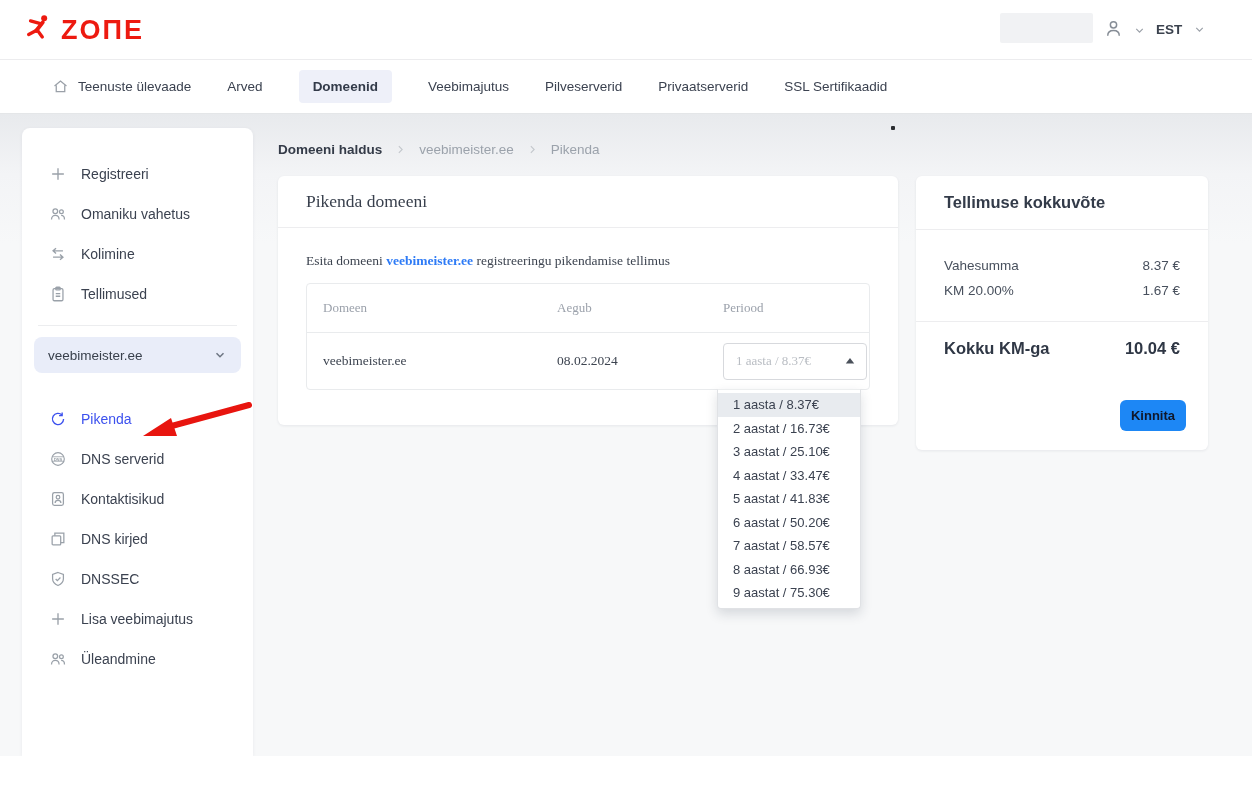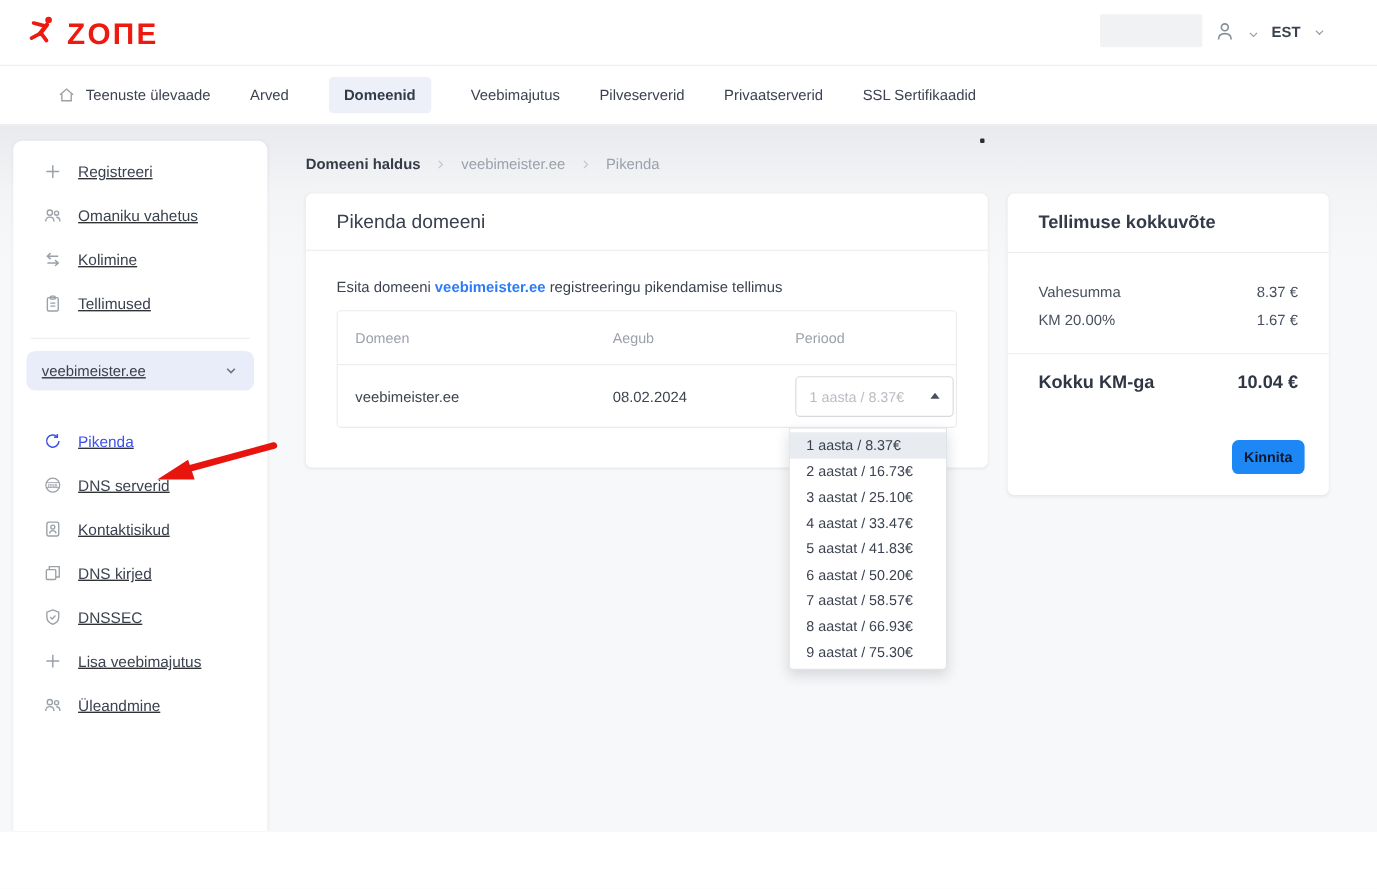--- a/index.html
+++ b/index.html
@@ -19,40 +19,40 @@
   .chev { color:#9aa0a8; display:inline-flex; }
   
   .nav { position:absolute; top:60px; left:0; right:0; height:54px; background:#fff; border-bottom:1px solid #e4e6e8; display:flex; align-items:center; padding-left:52px; gap:36px; z-index:5; }
   .nav-item { font-size:13.5px; font-weight:500; color:#3b4250; display:flex; align-items:center; gap:9px; cursor:pointer; white-space:nowrap; }
   .nav-item .home-ic { color:#9aa0a8; display:inline-flex; }
   .nav-item.active { background:#EEF0F9; padding:9px 14px; border-radius:4px; font-weight:700; color:#323a49;justify-content:center; }
   
   .content { position:absolute; top:114px; left:0; right:0; bottom:0;
     background:linear-gradient(180deg,#e8eaed 0px,#f3f4f6 60px,#f7f8f9 130px,#f7f8f9 100%); }
   
-  .sidebar { position:absolute; left:12px; top:14px; width:231px; bottom:0; background:#fff; border-radius:8px 8px 0 0; box-shadow:0 1px 4px rgba(30,40,60,.06); padding-top:8px;text-decoration:underline; }
+  .sidebar { position:absolute; left:22px; top:14px; width:231px; bottom:0; background:#fff; border-radius:8px 8px 0 0; box-shadow:0 1px 4px rgba(30,40,60,.06); padding-top:26px; }
   .side-item { height:40px; display:flex; align-items:center; gap:14px; padding-left:27px; font-size:14px; color:#3b4250; cursor:pointer; }
   .side-item .s-ic { color:#9aa1a9; display:inline-flex; width:18px; justify-content:center; }
   .side-item.active { color:#3C51EE; font-weight:500; }
   .side-item.active .s-ic { color:#3C51EE; }
   .side-divider { border-top:1px solid #ecedef; margin:11px 16px; }
   .domain-select { margin:8px 12px 0; height:36px; background:#e9edf9; border-radius:8px; display:flex; align-items:center; justify-content:space-between; padding:0 14px; font-size:13.5px; color:#39404c; cursor:pointer; }
   .domain-select .chev { color:#6e7683; }
   .side-menu2 { margin-top:26px; }
   
   .arrow-annotation { position:absolute; left:128px; top:282px; width:130px; height:52px; pointer-events:none; z-index:30; }
   
   .breadcrumb { position:absolute; left:278px; top:28px; display:flex; align-items:center; gap:13px; font-size:13.5px; }
   .crumb-root { color:#343b48; font-weight:600; cursor:pointer; }
   .crumb { color:#9ba2ab; cursor:pointer; }
   .crumb-current { color:#9ba2ab; }
   .crumb-sep { color:#c3c7cc; display:inline-flex; }
   .dot-artifact { position:absolute; left:891px; top:12px; width:4px; height:4px; background:#2a2d31; border-radius:1px; }
   
-  .main-card { position:absolute; left:278px; top:62px; width:620px; height:249px; background:#fff; border-radius:6px; box-shadow:0 1px 3px rgba(30,40,60,.08); }
+  .main-card { position:absolute; left:278px; top:62px; width:620px; height:249px; background:#fff; border-radius:6px; box-shadow:0 1px 3px rgba(30,40,60,.08);font-family:Liberation Serif, serif; }
   .main-card-head { height:52px; border-bottom:1px solid #ededef; display:flex; align-items:center; padding-left:28px; font-size:17.5px; font-weight:500; color:#39404d; }
   .main-card-body { padding:25px 28px 0; }
   .desc { font-size:13.5px; color:#3d4450; }
   .desc .lnk { color:#2E7BF6; font-weight:700; cursor:pointer; }
   .tbl { margin-top:14px; border:1px solid #e9ebed; border-radius:4px; }
   .tbl-head { display:flex; height:49px; align-items:center; border-bottom:1px solid #e9ebed; font-size:13px; color:#9ba1ab; }
   .tbl-row { display:flex; height:56px; align-items:center; font-size:13.5px; color:#3d4450; }
   .col-domain { width:250px; padding-left:16px; }
   .col-expires { width:166px; }
   .col-period { flex:1; position:relative; }

